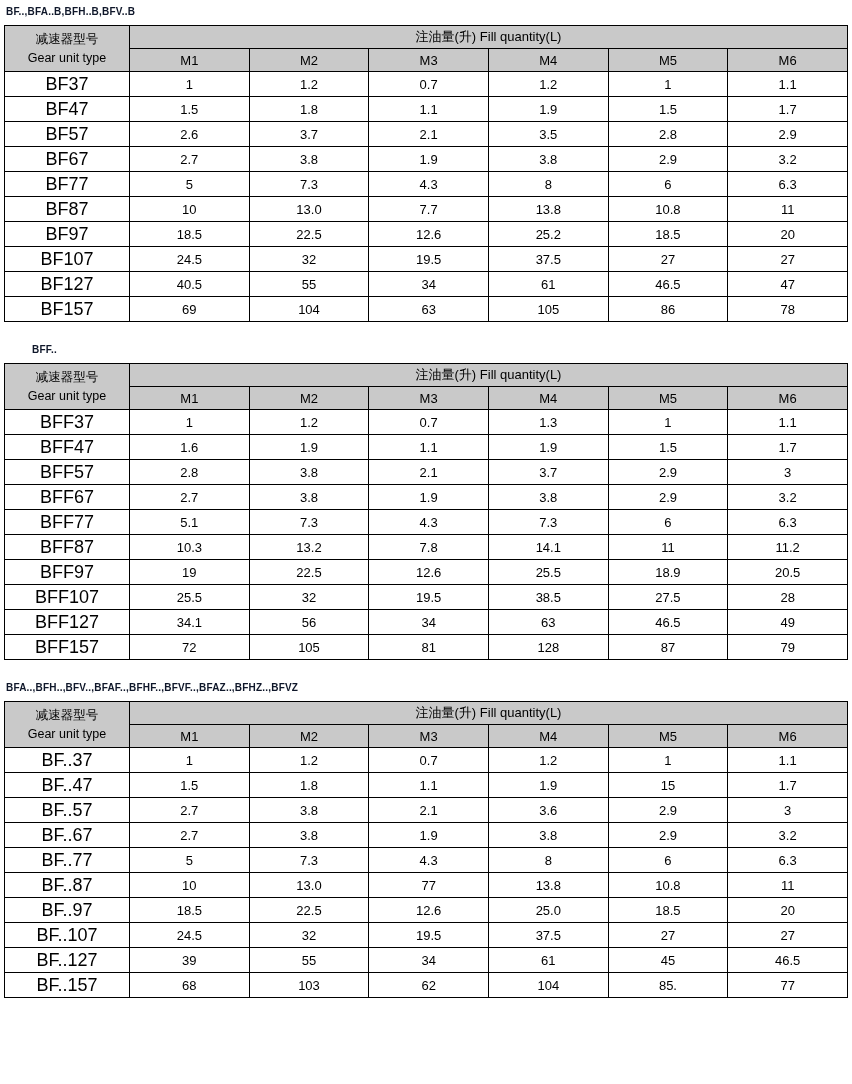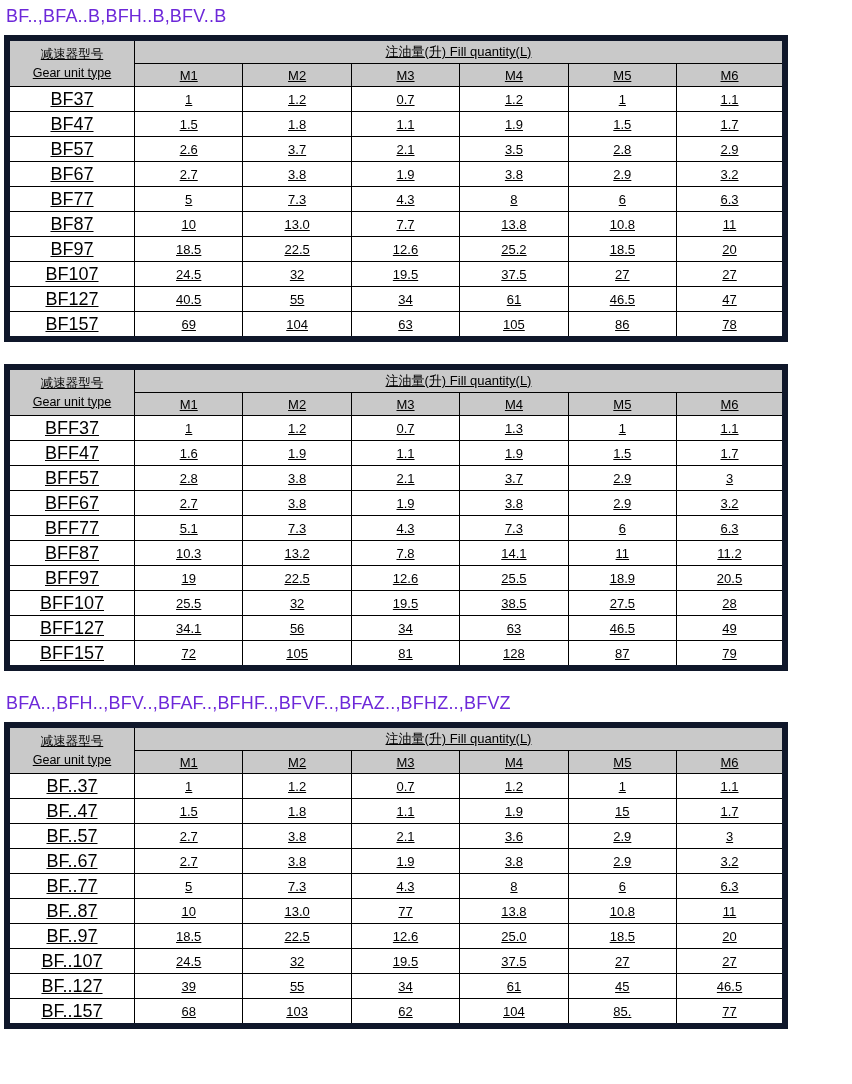--- a/index.html
+++ b/index.html
@@ -15,35 +15,35 @@
   }
   .page {
     width: 852px;
     box-sizing: border-box;
     padding: 6px 4px 4px 4px;
   }
   .section {
     margin-bottom: 22px;
   }
   .section-title {
-    font-size: 18px;
-    color: #6d28d9;
+    font-size: 10px;
+    color: #0f172a;
     margin: 0 0 8px 2px;
     letter-spacing: 0.2px;
     white-space: nowrap;
+    font-weight: bold;
   }
   .section-title.indent {
     margin-left: 28px;
   }
   table.fill-table {
     border-collapse: collapse;
-    width: 784px;
+    width: 844px;
     table-layout: fixed;
-    border: 6px solid #0f172a;
-    text-decoration: underline;
+    border: 1px solid #0f172a;
   }
   table.fill-table th,
   table.fill-table td {
     border: 1px solid #000;
     text-align: center;
     vertical-align: middle;
     font-size: 13px;
     padding: 0;
   }
   thead th {
@@ -197,20 +197,21 @@
               <td class="val">104</td>
               <td class="val">63</td>
               <td class="val">105</td>
               <td class="val">86</td>
               <td class="val">78</td>
             </tr>
           </tbody>
         </table>
       </div>
       <div class="section">
+        <div class="section-title indent">BFF..</div>
         <table class="fill-table">
           <thead>
             <tr>
               <th class="type-head" rowspan="2">
                 <span class="cn">减速器型号</span>
                 <span class="en">Gear unit type</span>
               </th>
               <th class="fill-head" colspan="6">注油量(升) Fill quantity(L)</th>
             </tr>
             <tr>

